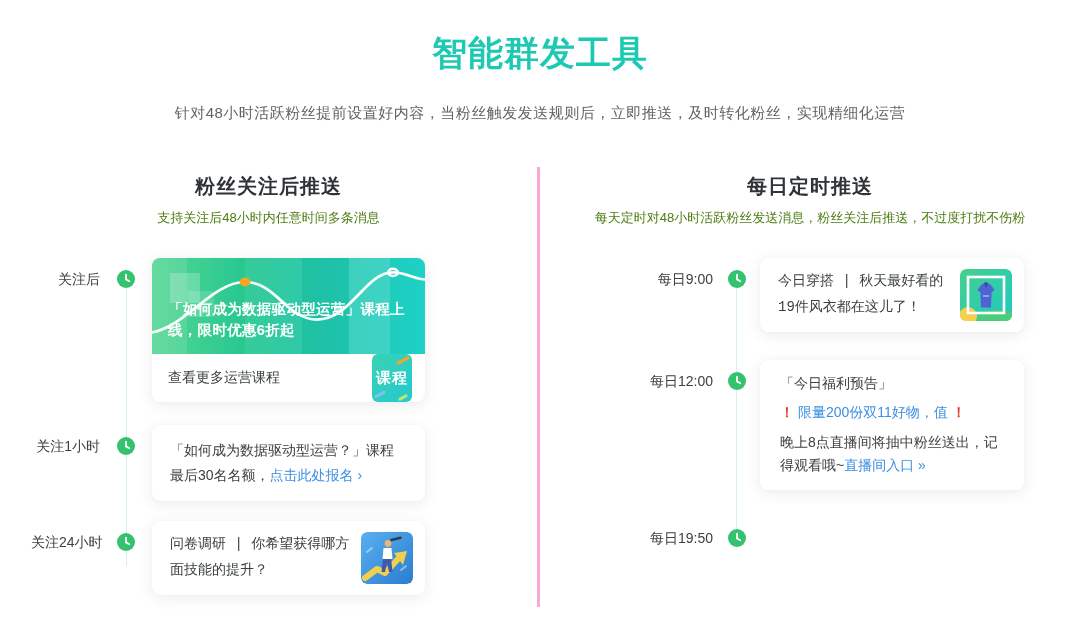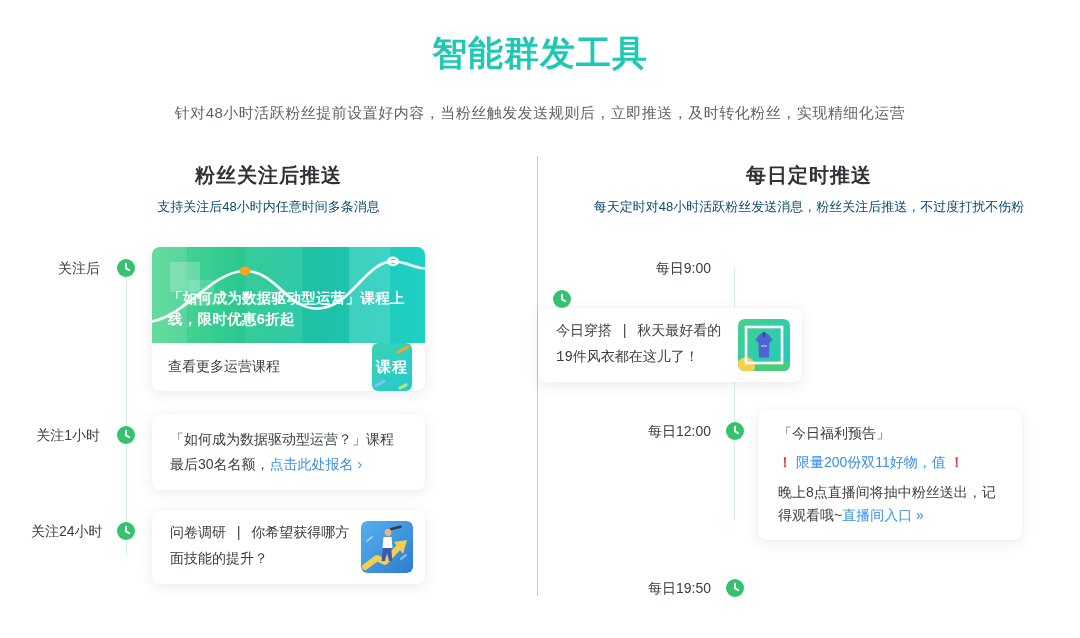--- a/index.html
+++ b/index.html
@@ -8,25 +8,25 @@
     width:1080px; height:638px; overflow:hidden; position:relative;
     font-family:"Liberation Sans","DejaVu Sans",sans-serif; color:#333;
   }
   .page-title {
     padding-top:30px; text-align:center;
     font-size:35px; font-weight:bold; color:#1ec9b4; letter-spacing:1px;
   }
   .page-subtitle {
     margin-top:27px; text-align:center; font-size:15px; color:#5f6368; letter-spacing:0.5px;
   }
-  .columns { display:flex; margin-top:33px; height:440px; }
+  .columns { display:flex; margin-top:44px; height:440px; }
   .col-left  { width:537px; }
-  .col-right { flex:1; border-left:1px solid #f9a8d4; }
+  .col-right { flex:1; border-left:3px solid #f9a8d4; }
   .col-header { padding-top:6px; text-align:center; font-size:20px; font-weight:bold; color:#2f3337; letter-spacing:1px; }
-  .col-sub   { margin-top:9px; text-align:center; font-size:13px; color:#0c4a6e; }
+  .col-sub   { margin-top:9px; text-align:center; font-size:13px; color:#4d7c0f; }
 
   .timeline { margin-top:31px; position:relative; }
   .connector { position:absolute; width:1px; background:#d6efe4; z-index:0; }
   .col-left  .connector { left:126px; top:21px; height:287px; }
   .col-right .connector { left:196px; top:21px; height:252px; }
 
   .trow { display:flex; align-items:flex-start; position:relative; }
   .tlabel { font-size:14px; color:#3c4043; text-align:right; padding-top:13px; white-space:nowrap; }
   .col-left  .tlabel { width:100px;padding-left:31px; }
   .col-right .tlabel { width:173px; }
@@ -38,21 +38,21 @@
   .card {
     background:#fff; border-radius:8px;
     box-shadow:0 3px 14px rgba(60,70,90,0.10), 0 0 1px rgba(60,70,90,0.08);
   }
   .col-left  .card { width:273px; }
   .col-right .card { width:264px; }
 
   
   .col-left  .trow-1 { margin-bottom:23px; }
   .col-left  .trow-2 { margin-bottom:20px; }
-  .col-right .trow-1 { margin-bottom:28px;flex-direction:column; }
+  .col-right .trow-1 { margin-bottom:28px; }
   .col-right .trow-2 { margin-bottom:27px; }
 
   
   .banner { position:relative; height:96px; border-radius:8px 8px 0 0; overflow:hidden;
     background:linear-gradient(90deg,#54d793 0%,#2ac890 32%,#1fc6ab 62%,#1ed0c6 100%); }
   .banner .stripes { position:absolute; inset:0;
     background:linear-gradient(90deg, rgba(255,255,255,0.10) 0 13%, rgba(0,0,0,0) 13% 34%,
       rgba(255,255,255,0.06) 34% 55%, rgba(0,60,45,0.04) 55% 72%,
       rgba(255,255,255,0.14) 72% 87%, rgba(0,0,0,0) 87%); }
   .banner .sq1 { position:absolute; left:18px; top:15px; width:30px; height:30px; background:rgba(255,255,255,0.22); }

